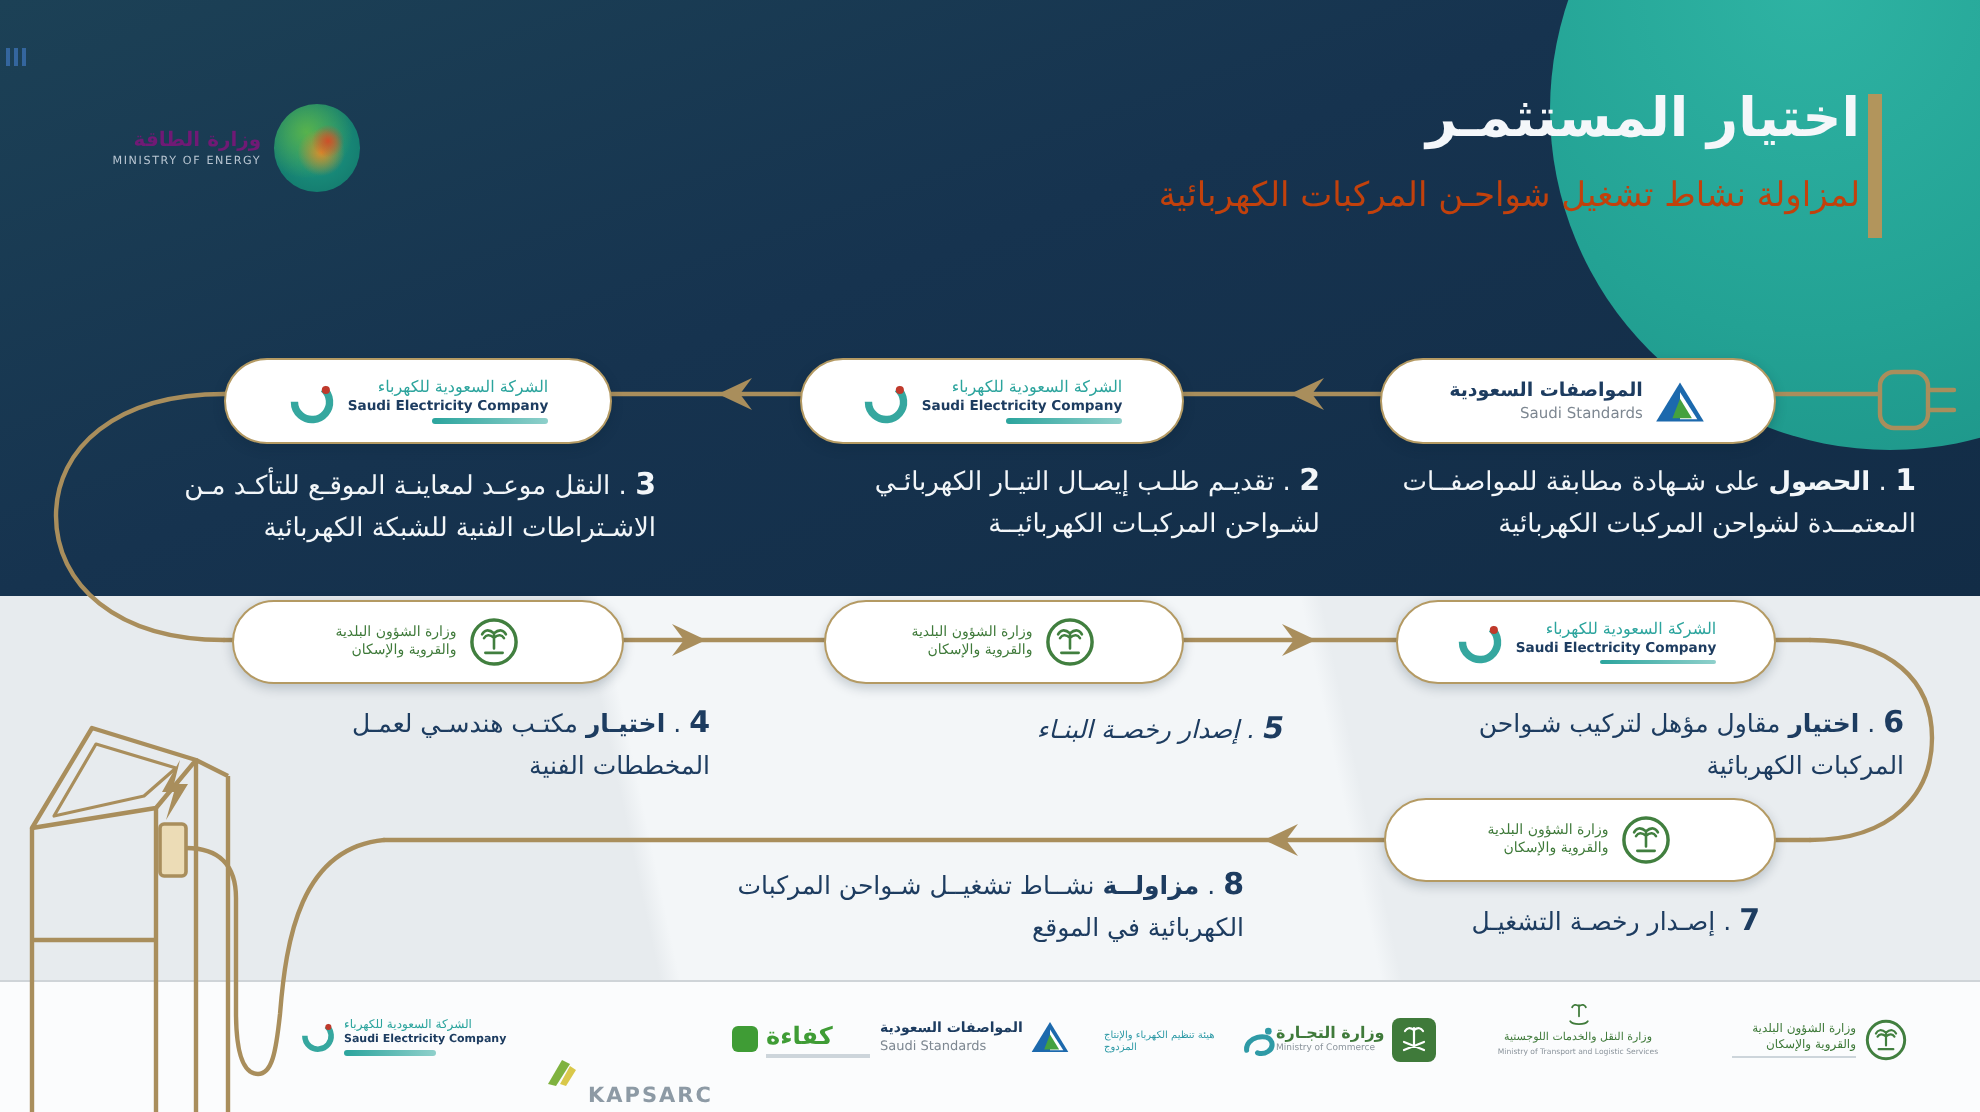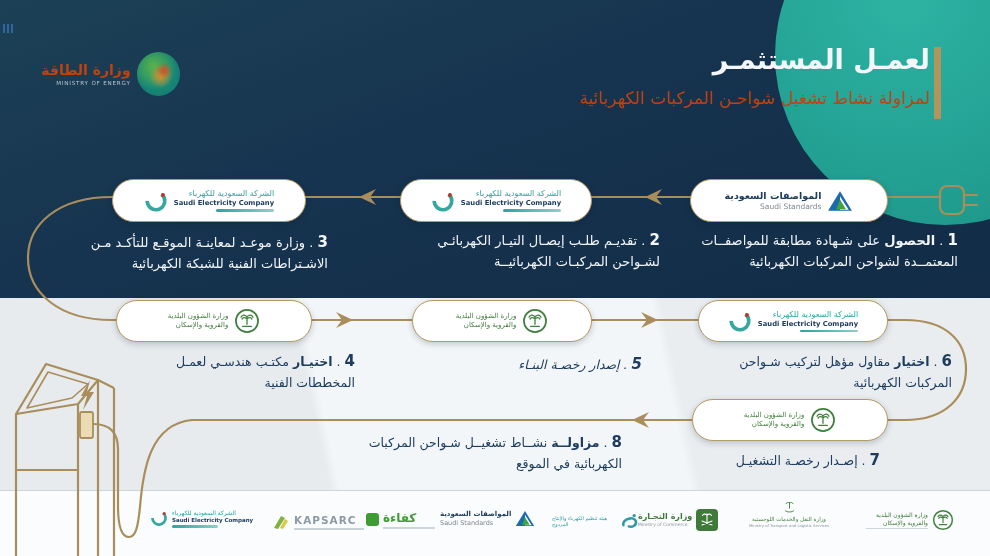--- a/index.html
+++ b/index.html
@@ -17,21 +17,21 @@
     background:radial-gradient(circle at 38% 32%,#2eb3a3 0%,#23a294 55%,#1b9084 100%);}
 
   
   .gold-bar{position:absolute;left:934px;top:47px;width:7px;height:72px;background:#b2955c;}
   .title{position:absolute;right:60px;top:44px;width:420px;text-align:right;direction:rtl;
     color:#f4f7fa;font-size:27px;font-weight:bold;letter-spacing:.5px;}
   .subtitle{position:absolute;right:60px;top:88px;width:480px;text-align:right;direction:rtl;
     color:#c2410c;font-size:17px;}
   .ministry{position:absolute;left:38px;top:52px;width:142px;display:flex;align-items:center;}
   .ministry .txt{width:94px;text-align:right;direction:rtl;}
-  .ministry .ar{display:block;color:#c2410c;font-size:14px;font-weight:bold;font-style:normal;}
+  .ministry .ar{display:block;color:#701a75;font-size:10px;font-weight:bold;font-style:normal;}
   .ministry .en{display:block;color:#b9c6d2;font-size:5.6px;letter-spacing:.8px;font-style:normal;margin-top:2px;}
   .sphere{width:44px;height:44px;border-radius:50%;margin-left:6px;
     background:
       radial-gradient(circle at 63% 42%,#cf4f28 0,rgba(207,79,40,0) 22%),
       radial-gradient(circle at 55% 55%,#d98e2b 0,rgba(217,142,43,0) 35%),
       radial-gradient(circle at 38% 32%,#58b24c 0,rgba(88,178,76,0) 58%),
       radial-gradient(circle at 50% 50%,#1d9b84,#157f71 70%,#0f6a60 100%);}
   .corner-mark{position:absolute;left:3px;top:24px;width:10px;height:9px;opacity:.8;
     background:repeating-linear-gradient(90deg,#3a6fb0 0 2px,transparent 2px 4px);}
 
@@ -58,21 +58,21 @@
   .step.light{color:#f2f6f9;}
   .step.dark{color:#1d3c60;}
   .step .ldB{font-weight:bold;text-align:right;}
 
   
   .flogo{position:absolute;z-index:5;display:flex;align-items:center;gap:4px;}
   .flogo i{font-style:normal;display:block;}
   .fcol{display:flex;flex-direction:column;align-items:flex-start;line-height:1.3;}
   .f-sec-ar{color:#2ba49d;font-size:6px;direction:rtl;}
   .f-sec-en{color:#1d3c60;font-size:5.5px;font-weight:bold;}
-  .f-kapsarc{color:#8d9aa5;font-size:10.5px;font-weight:bold;letter-spacing:1px;}
+  .f-kapsarc{color:#8d9aa5;font-size:10.5px;font-weight:bold;letter-spacing:1px;margin-top:28px;}
   .f-kafaa{color:#3f9c35;font-size:12px;font-weight:bold;direction:rtl;}
   .f-saso-ar{color:#1d3c60;font-size:7px;font-weight:bold;direction:rtl;}
   .f-saso-en{color:#7d8791;font-size:6.5px;}
   .f-tiny-teal{color:#2e9aa6;font-size:5px;direction:rtl;width:64px;text-align:left;}
   .f-com-ar{color:#3f7a3a;font-size:8px;font-weight:bold;direction:rtl;}
   .f-com-en{color:#8b949c;font-size:4.5px;}
   .f-tr{flex-direction:column;gap:1px;align-items:center;text-align:center;}
   .f-tr-ar{color:#3f7a3a;font-size:5.5px;direction:rtl;}
   .f-tr-en{color:#8b949c;font-size:3.8px;}
   .f-mom-ar{color:#3f7a3a;font-size:6px;direction:rtl;text-align:right;line-height:1.3;}
@@ -83,21 +83,21 @@
 
 <div id="stage">
 
   <div class="bg-navy"></div>
   <div class="teal-circle"></div>
   <div class="bg-mid"></div>
   <div class="bg-foot"></div>
   <div class="corner-mark"></div>
 
   <div class="gold-bar"></div>
-  <div class="title">لعمـل المستثمـر</div>
+  <div class="title">اختيار المستثمـر</div>
   <div class="subtitle">لمزاولة نشاط تشغيل شواحـن المركبات الكهربائية</div>
   <div class="ministry">
     <span class="txt">
       <i class="ar">وزارة الطاقة</i>
       <i class="en">MINISTRY OF ENERGY</i>
     </span>
     <span class="sphere"></span>
   </div>
 
   <svg class="flow" width="990" height="556" viewBox="0 0 990 556">
@@ -216,21 +216,21 @@
   <div class="step light" style="right:32px;top:228px;width:262px;">
     <span class="n">1</span> <span>.</span>
     <span class="ldB">الحصول</span> <span>على شـهادة مطابقة للمواصفــات المعتمــدة لشواحن المركبات الكهربائية</span>
   </div>
   <div class="step light" style="right:330px;top:228px;width:252px;">
     <span class="n">2</span> <span>.</span>
     <span>تقديـم</span> <span>طلـب إيصـال التيـار الكهربائـي لشـواحن المركبـات الكهربائيــة</span>
   </div>
   <div class="step light" style="right:662px;top:230px;width:272px;">
     <span class="n">3</span> <span>.</span>
-    <span>وزارة</span> <span>موعـد لمعاينـة الموقـع للتأكـد مـن الاشـتراطات الفنية للشبكة الكهربائية</span>
+    <span>النقل</span> <span>موعـد لمعاينـة الموقـع للتأكـد مـن الاشـتراطات الفنية للشبكة الكهربائية</span>
   </div>
   <div class="step dark" style="right:635px;top:349px;width:240px;font-size:12.5px;">
     <span class="n">4</span> <span>.</span>
     <span class="ldB">اختيـار</span> <span>مكتـب هندسـي لعمـل المخططات الفنية</span>
   </div>
   <div class="step dark" style="right:348px;top:352px;width:210px;font-size:12.5px;font-style:italic;">
     <span class="n">5</span> <span>.</span>
     <span>إصدار</span> <span>رخصـة البنـاء</span>
   </div>
   <div class="step dark" style="right:38px;top:349px;width:262px;font-size:12.5px;">

